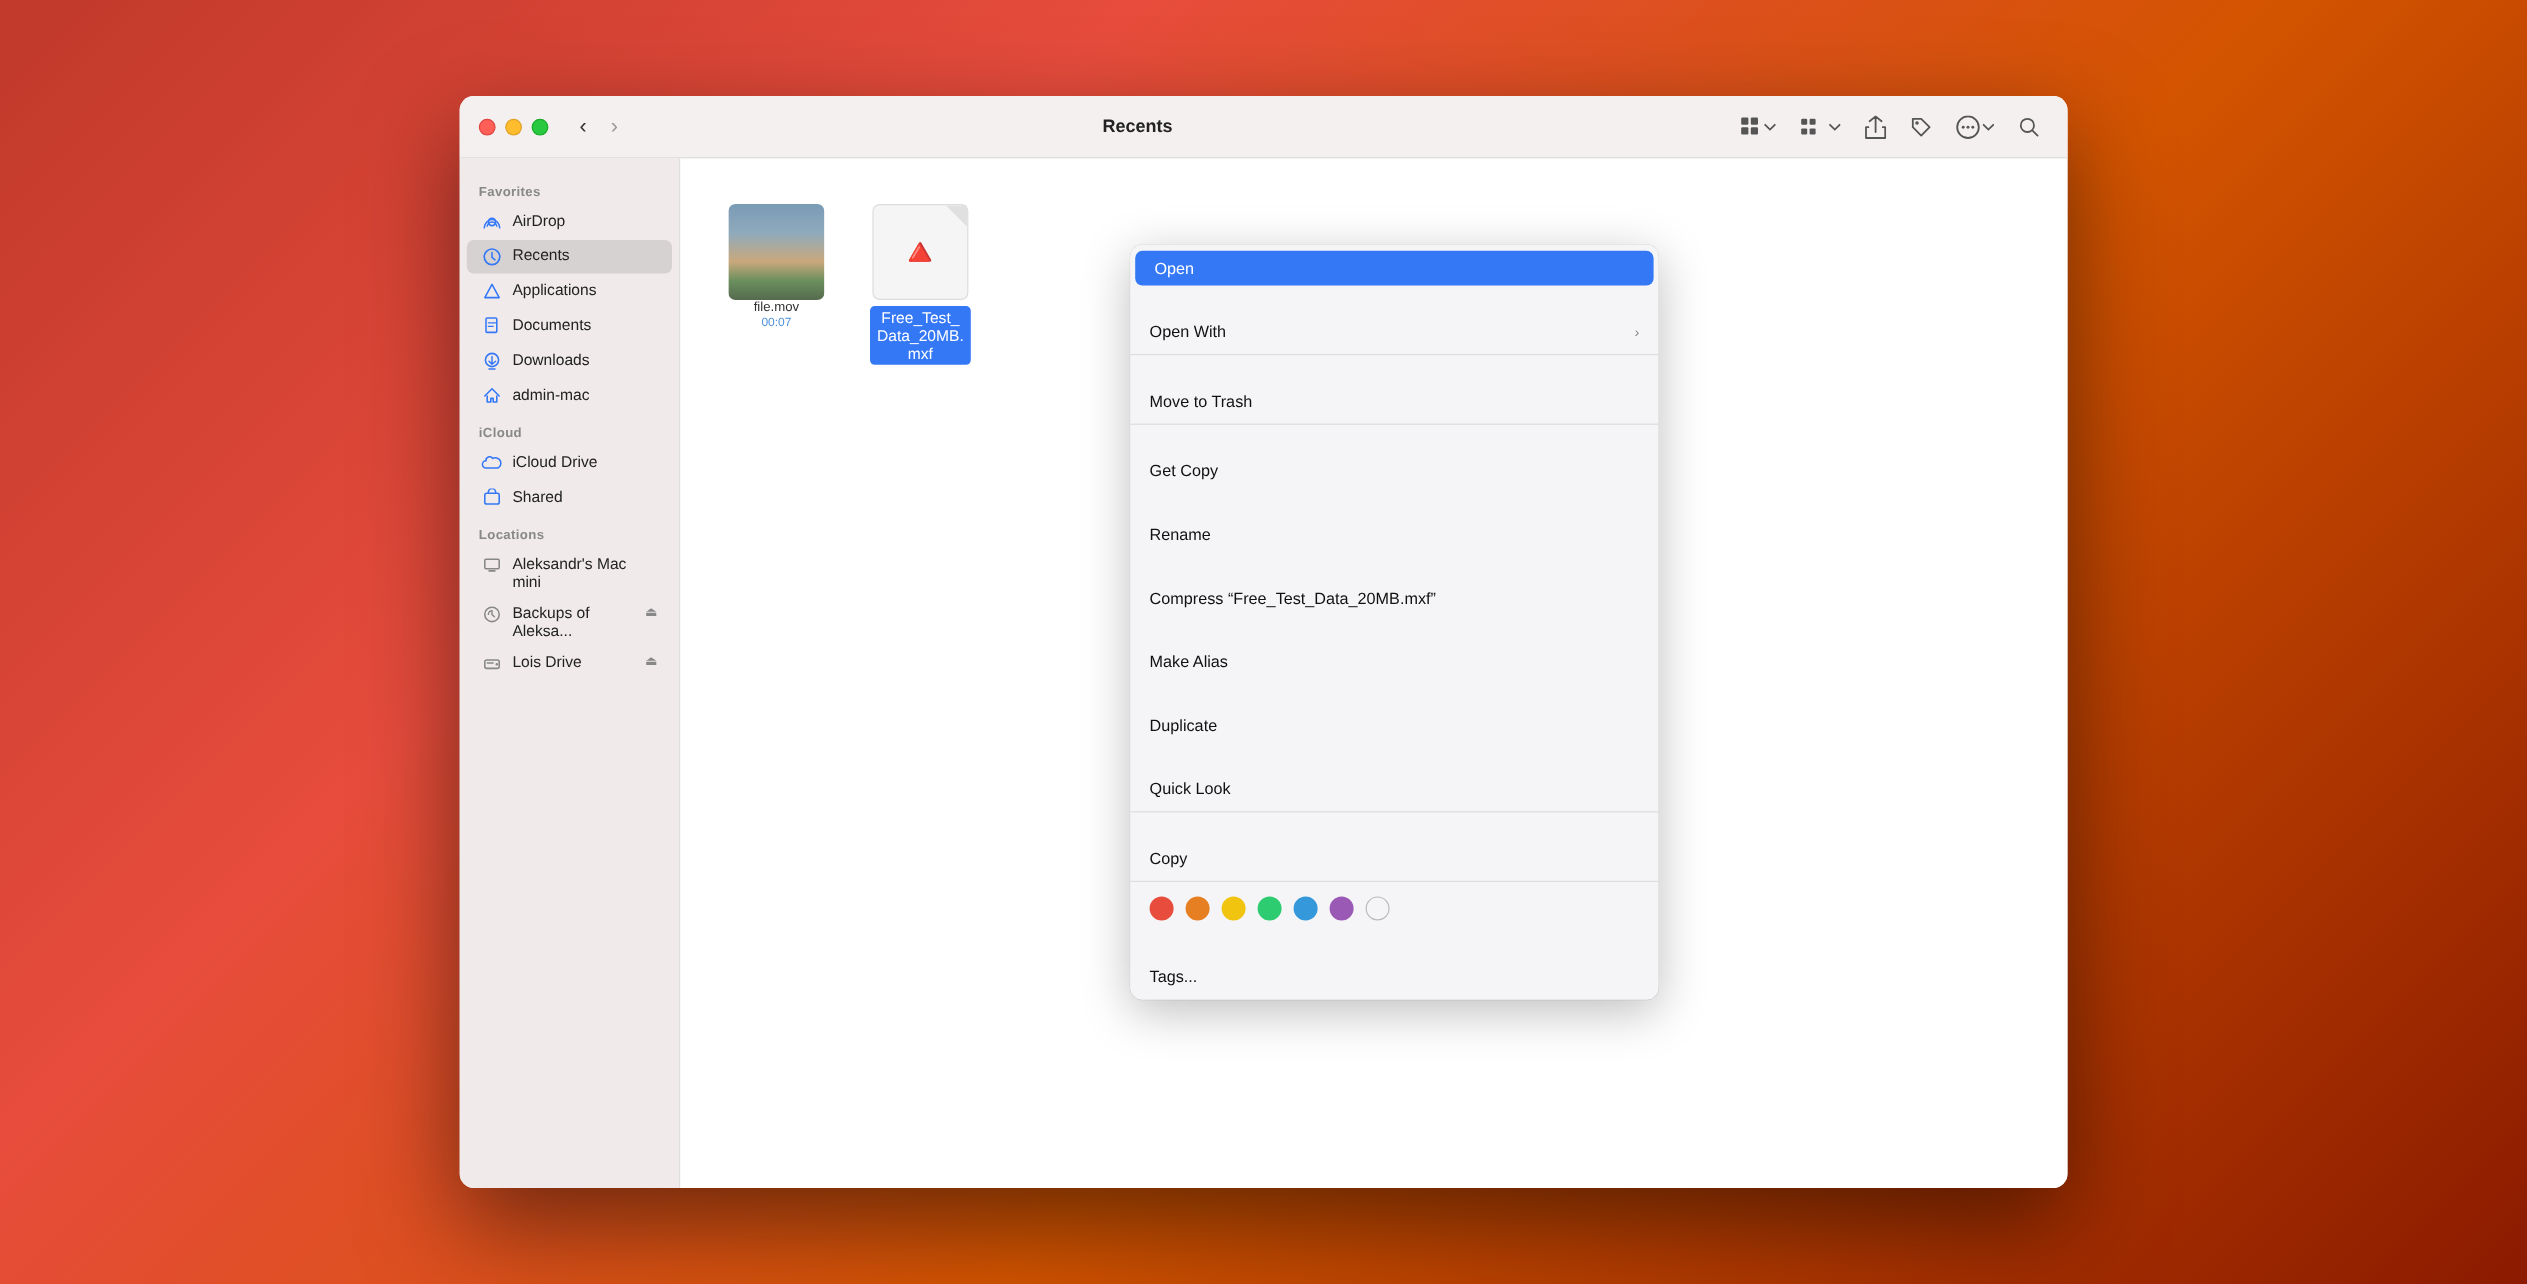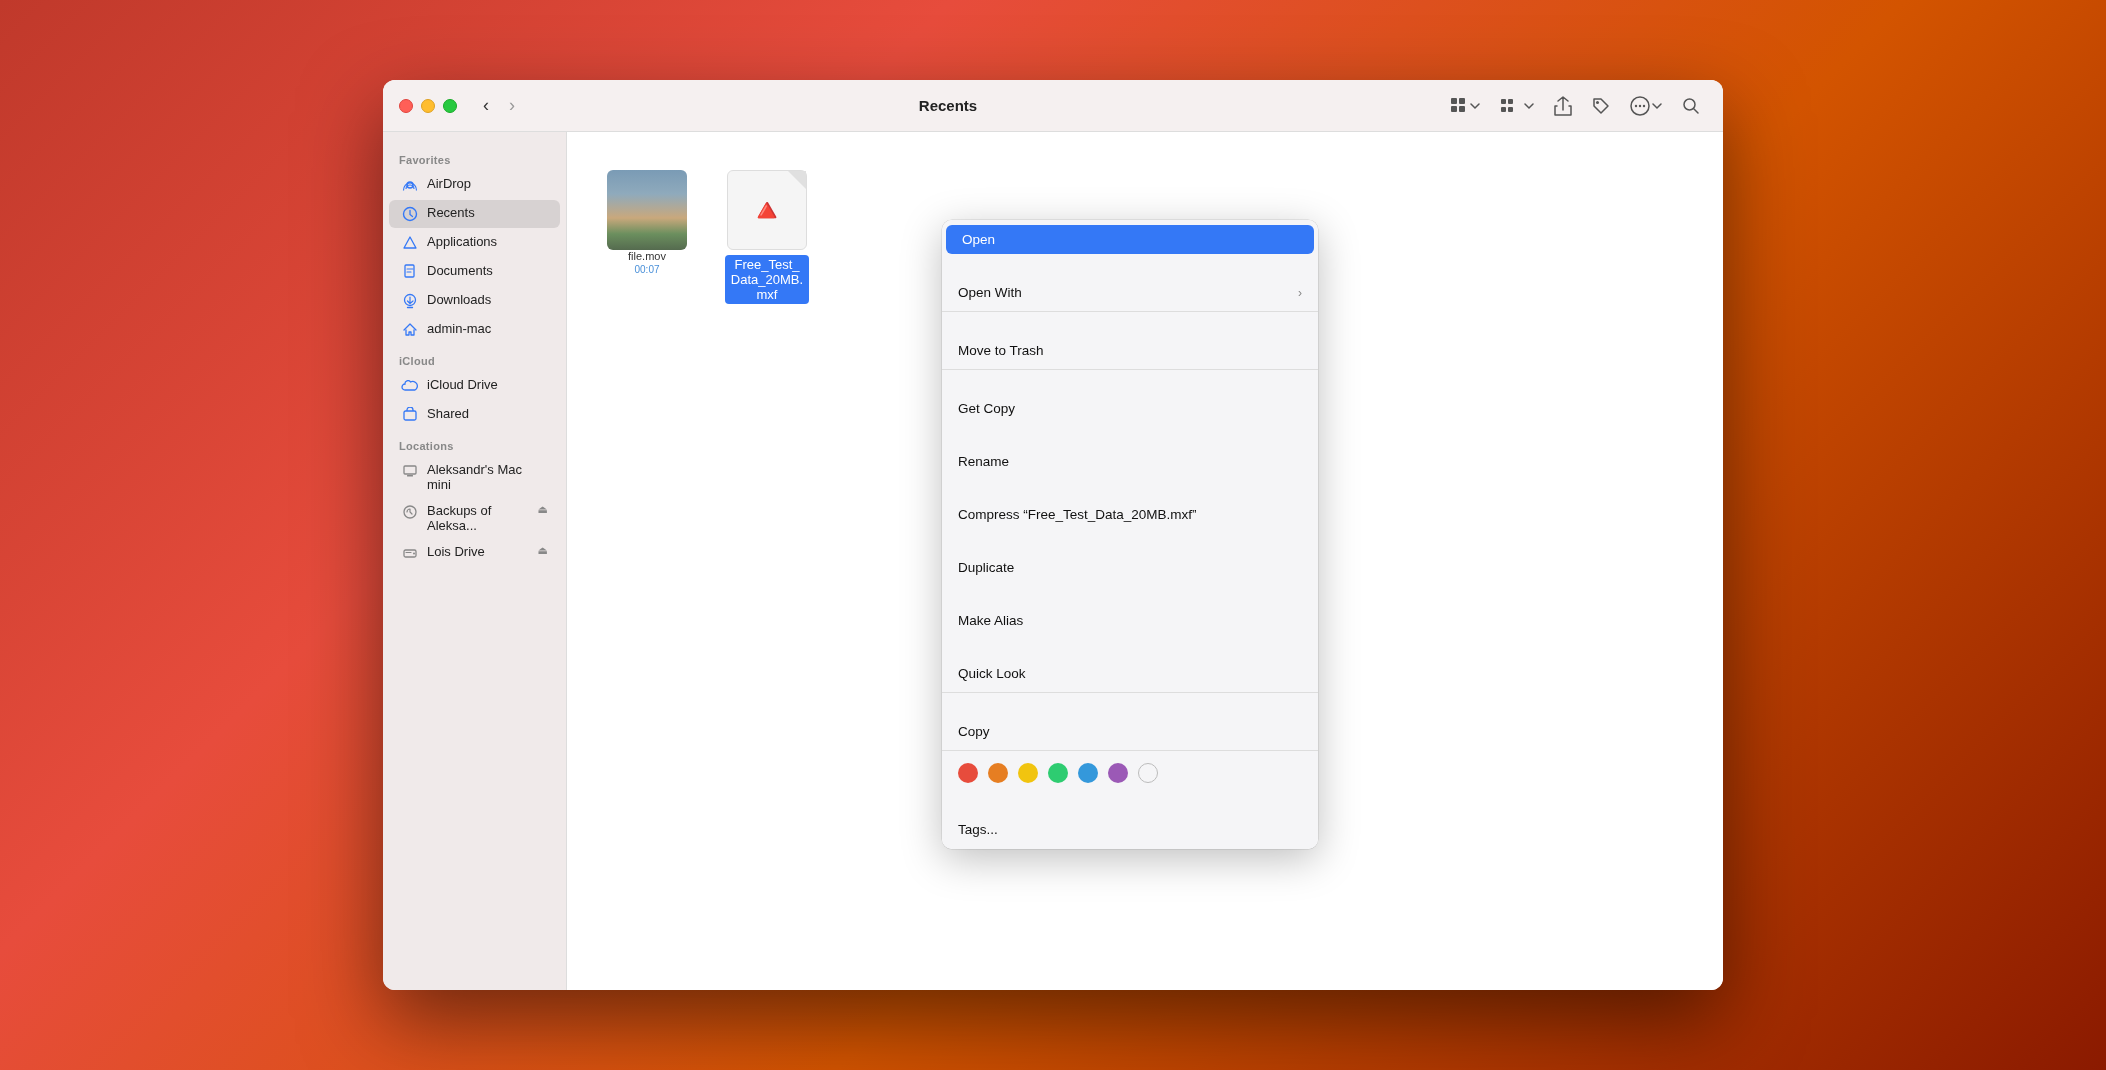--- a/index.html
+++ b/index.html
@@ -204,23 +204,23 @@
       top: 0;
       right: 0;
       width: 18px;
       height: 18px;
       background: #e0e0e0;
       clip-path: polygon(0 0, 100% 100%, 100% 0);
     }
     
     .context-menu {
       position: absolute;
-      top: 88px;
+      top: 72px;
       left: 375px;
-      width: 376px;
+      width: 440px;
       background: rgba(245,245,247,0.97);
       backdrop-filter: blur(20px);
       border-radius: 10px;
       box-shadow: 0 10px 40px rgba(0,0,0,0.25), 0 0 0 0.5px rgba(0,0,0,0.15);
       z-index: 100;
       padding: 5px 0;
       font-size: 13.5px;
     }
     .ctx-item {
       display: flex;
@@ -484,24 +484,24 @@
         <div class="ctx-item">
           <span>Get Copy</span>
         </div>
         <div class="ctx-item">
           <span>Rename</span>
         </div>
         <div class="ctx-item">
           <span>Compress “Free_Test_Data_20MB.mxf”</span>
         </div>
         <div class="ctx-item">
+          <span>Make Alias</span>
+        </div>
+        <div class="ctx-item">
           <span>Duplicate</span>
-        </div>
-        <div class="ctx-item">
-          <span>Make Alias</span>
         </div>
         <div class="ctx-item">
           <span>Quick Look</span>
         </div>
         <div class="ctx-separator"></div>
         <div class="ctx-item">
           <span>Copy</span>
         </div>
         <div class="ctx-separator"></div>
 

